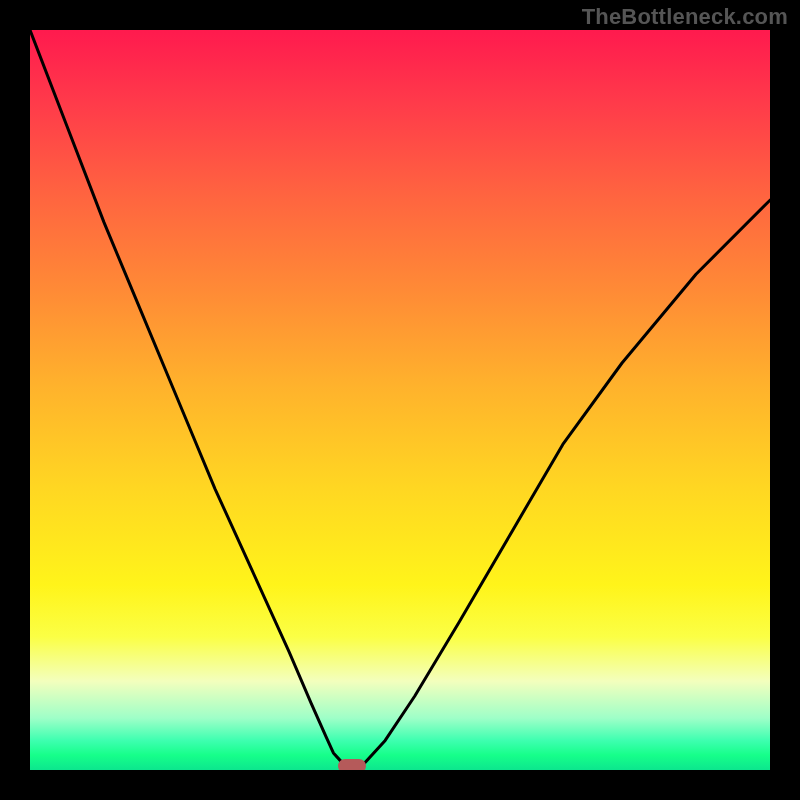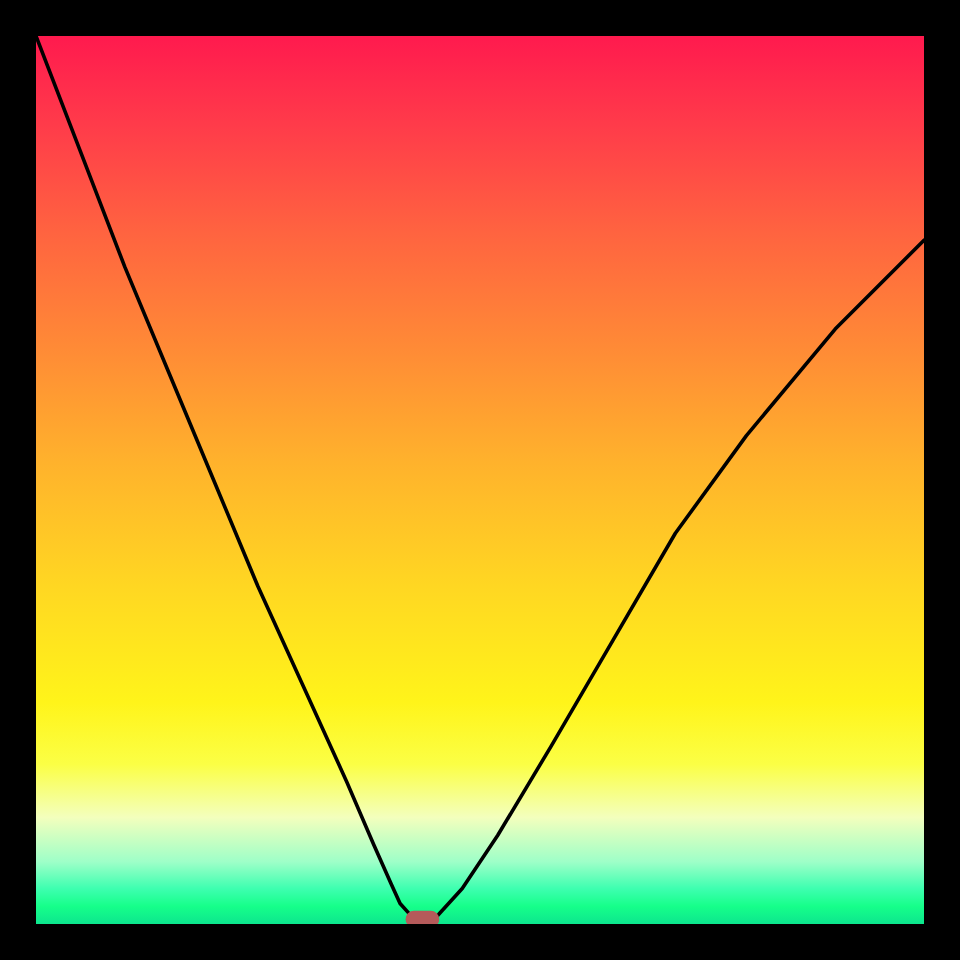--- a/index.html
+++ b/index.html
@@ -67,20 +67,21 @@
     height: 14px;
     border-radius: 7px;
     background: #b55a5a;
     transform: translate(-50%, -50%);
   }
 </style>
 </head>
 <body>
 
 <div class="frame">
+  <div class="watermark">TheBottleneck.com</div>
 
   <div class="plot-area">
     <svg class="curve" viewBox="0 0 740 740" preserveAspectRatio="none">
       <path id="curve-path" d="M0.00 0.00 L37.00 96.20 L74.00 192.40 L111.00 281.20 L148.00 370.00 L185.00 458.80 L222.00 540.20 L259.00 621.60 L281.20 673.40 L296.00 706.70 L303.40 722.98 L310.80 731.12 L318.20 734.82 L325.60 734.82 L333.00 734.82 L355.20 710.40 L384.80 666.00 L429.20 592.00 L481.00 503.20 L532.80 414.40 L592.00 333.00 L666.00 244.20 L740.00 170.20" fill="none" stroke="#000" stroke-width="3" stroke-linejoin="round" stroke-linecap="round"></path>
     </svg>
     <div class="marker" id="marker" style="left: 321.9px; top: 735.56px;"></div>
   </div>
 </div>
 
 </body></html>

